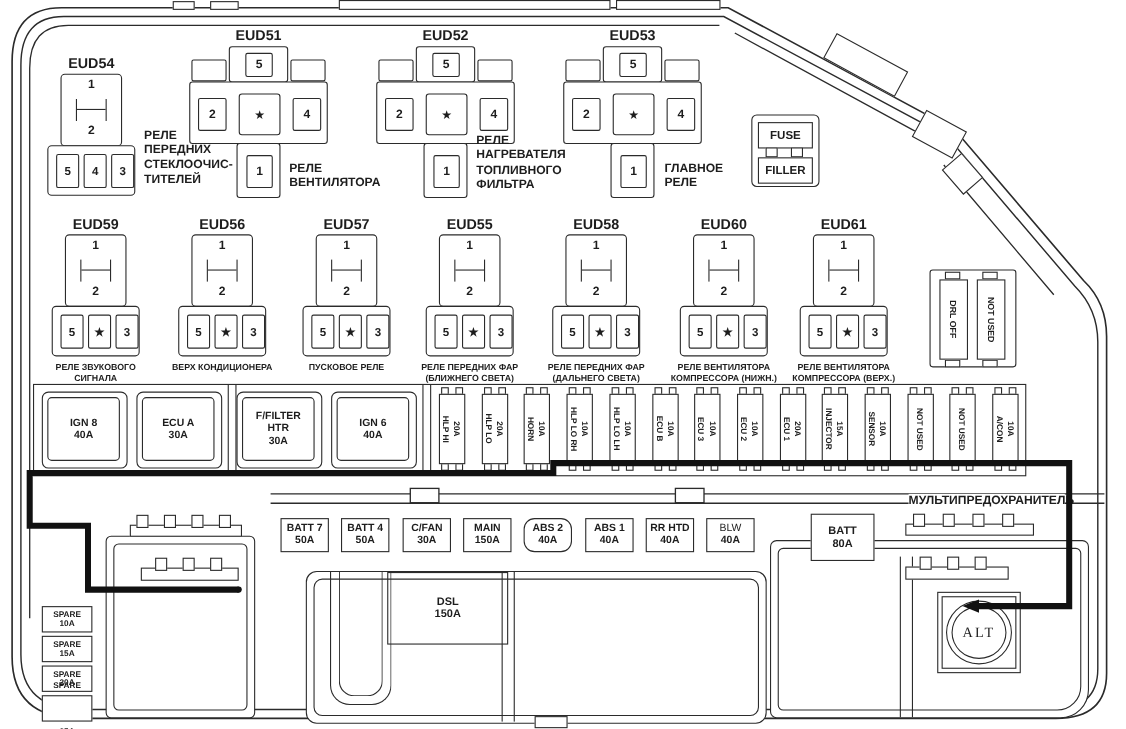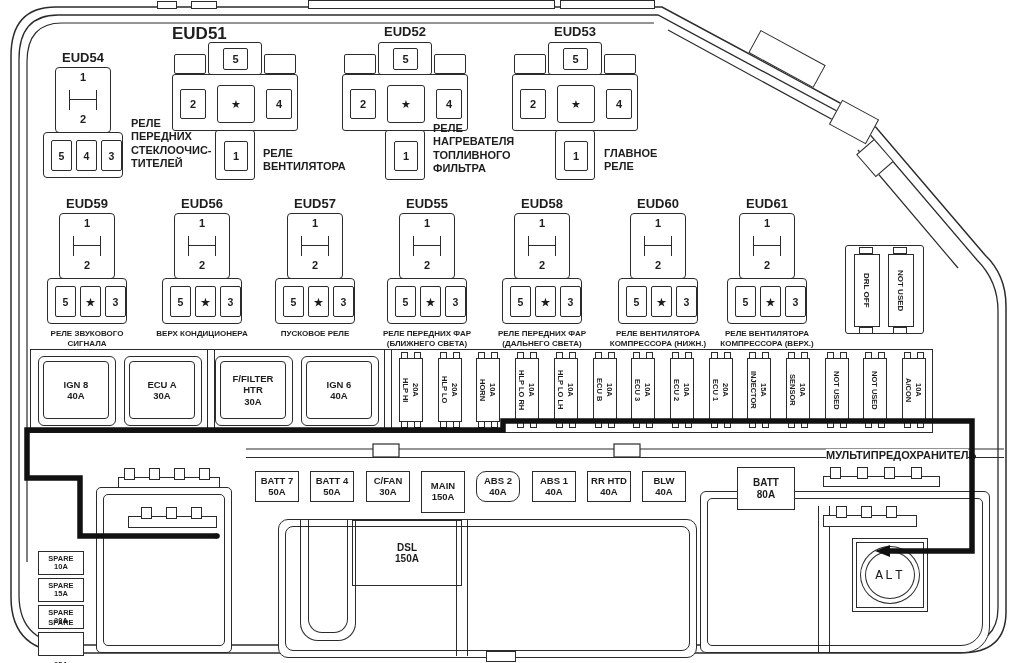--- a/index.html
+++ b/index.html
@@ -174,21 +174,21 @@
         </div>
         <div class="abs" style="left: 0px; top: 45px; width: 100%; font-size: 11px; font-weight: bold; text-align: center;">2</div>
       </div>
       <div class="abs ln" style="left: 727px; top: 278px; width: 80px; height: 46px; border-radius: 4px;">
         <div class="abs ln" style="left: 7px; top: 7px; width: 21px; height: 31px; display: flex; align-items: center; justify-content: center; font-size: 10.5px; font-weight: bold; border-radius: 2px;">5</div>
         <div class="abs ln" style="left: 32px; top: 7px; width: 21px; height: 31px; display: flex; align-items: center; justify-content: center; font-size: 10.5px; font-weight: bold; border-radius: 2px;">★</div>
         <div class="abs ln" style="left: 57px; top: 7px; width: 21px; height: 31px; display: flex; align-items: center; justify-content: center; font-size: 10.5px; font-weight: bold; border-radius: 2px;">3</div>
       </div>
       <div class="abs" style="left: 709px; top: 329px; width: 116px; font-size: 8px; font-weight: bold; text-align: center; white-space: pre-line; line-height: 1.22;">РЕЛЕ ВЕНТИЛЯТОРА
 КОМПРЕССОРА (ВЕРХ.)</div>
-      <div class="abs" style="left: 172px; top: 24px; width: 126px; font-size: 17px; font-weight: bold; ">EUD51</div>
+      <div class="abs" style="left: 172px; top: 24px; width: 126px; font-size: 13px; font-weight: bold; text-align: center;">EUD51</div>
       <div class="abs ln" style="left: 174px; top: 54px; width: 32px; height: 20px; border-radius: 2px;"></div>
       <div class="abs ln" style="left: 264px; top: 54px; width: 32px; height: 20px; border-radius: 2px;"></div>
       <div class="abs ln" style="left: 208px; top: 42px; width: 54px; height: 33px; border-radius: 3px;">
         <div class="abs ln" style="left: 14px; top: 5px; width: 25px; height: 22px; display: flex; align-items: center; justify-content: center; font-size: 11px; font-weight: bold; border-radius: 2px;">5</div>
       </div>
       <div class="abs ln" style="left: 172px; top: 74px; width: 126px; height: 57px; border-radius: 3px;">
         <div class="abs ln" style="left: 7px; top: 14px; width: 26px; height: 30px; display: flex; align-items: center; justify-content: center; font-size: 11px; font-weight: bold; border-radius: 2px;">2</div>
         <div class="abs ln" style="left: 44px; top: 10px; width: 38px; height: 38px; display: flex; align-items: center; justify-content: center; font-size: 11px; border-radius: 3px;">★</div>
         <div class="abs ln" style="left: 93px; top: 14px; width: 26px; height: 30px; display: flex; align-items: center; justify-content: center; font-size: 11px; font-weight: bold; border-radius: 2px;">4</div>
       </div>
@@ -395,38 +395,38 @@
         <div class="" style="font-size: 9.5px; font-weight: bold;">50A</div>
       </div>
       <div class="abs ln cellc" style="left: 310px; top: 471px; width: 44px; height: 31px;">
         <div class="" style="font-size: 9.5px; font-weight: bold;">BATT 4</div>
         <div class="" style="font-size: 9.5px; font-weight: bold;">50A</div>
       </div>
       <div class="abs ln cellc" style="left: 366px; top: 471px; width: 44px; height: 31px;">
         <div class="" style="font-size: 9.5px; font-weight: bold;">C/FAN</div>
         <div class="" style="font-size: 9.5px; font-weight: bold;">30A</div>
       </div>
-      <div class="abs ln cellc" style="left: 421px; top: 471px; width: 44px; height: 42px;">
+      <div class="abs ln cellc" style="left: 421px; top: 471px; width: 44px; height: 31px;">
         <div class="" style="font-size: 9.5px; font-weight: bold;">MAIN</div>
         <div class="" style="font-size: 9.5px; font-weight: bold;">150A</div>
       </div>
       <div class="abs ln cellc" style="left: 476px; top: 471px; width: 44px; height: 31px; border-radius: 10px;">
         <div class="" style="font-size: 9.5px; font-weight: bold;">ABS 2</div>
         <div class="" style="font-size: 9.5px; font-weight: bold;">40A</div>
       </div>
       <div class="abs ln cellc" style="left: 532px; top: 471px; width: 44px; height: 31px;">
         <div class="" style="font-size: 9.5px; font-weight: bold;">ABS 1</div>
         <div class="" style="font-size: 9.5px; font-weight: bold;">40A</div>
       </div>
       <div class="abs ln cellc" style="left: 587px; top: 471px; width: 44px; height: 31px;">
         <div class="" style="font-size: 9.5px; font-weight: bold;">RR HTD</div>
         <div class="" style="font-size: 9.5px; font-weight: bold;">40A</div>
       </div>
       <div class="abs ln cellc" style="left: 642px; top: 471px; width: 44px; height: 31px;">
-        <div class="" style="font-size: 9.5px; font-weight: bold;">BLW</div>
+        <div class="" style="font-size: 9.5px; font-weight: normal;">BLW</div>
         <div class="" style="font-size: 9.5px; font-weight: bold;">40A</div>
       </div>
       <div class="abs ln cellc" style="left: 38px; top: 551px; width: 46px; height: 24px;">
         <div class="" style="font-size: 7.5px; font-weight: bold;">SPARE</div>
         <div class="" style="font-size: 7.5px; font-weight: bold;">10A</div>
       </div>
       <div class="abs ln cellc" style="left: 38px; top: 578px; width: 46px; height: 24px;">
         <div class="" style="font-size: 7.5px; font-weight: bold;">SPARE</div>
         <div class="" style="font-size: 7.5px; font-weight: bold;">15A</div>
       </div>
@@ -453,20 +453,26 @@
       <div class="abs ln" style="left: 884px; top: 467px; width: 11px; height: 12px;"></div>
       <div class="abs ln" style="left: 911px; top: 467px; width: 11px; height: 12px;"></div>
       <div class="abs ln" style="left: 823px; top: 515px; width: 94px; height: 12px;"></div>
       <div class="abs ln" style="left: 836px; top: 506px; width: 11px; height: 12px;"></div>
       <div class="abs ln" style="left: 861px; top: 506px; width: 11px; height: 12px;"></div>
       <div class="abs ln" style="left: 886px; top: 506px; width: 11px; height: 12px;"></div>
     </div>
 
   <div id="static">
 
+    <div class="abs ln r5" style="left:683px;top:104px;width:62px;height:66px;">
+      <div class="abs ln" style="left:5px;top:6px;width:50px;height:24px;display:flex;align-items:center;justify-content:center;font-weight:bold;font-size:10.5px;">FUSE</div>
+      <div class="abs ln thin" style="left:12px;top:29px;width:11px;height:9px;"></div>
+      <div class="abs ln thin" style="left:35px;top:29px;width:11px;height:9px;"></div>
+      <div class="abs ln" style="left:5px;top:38px;width:50px;height:24px;display:flex;align-items:center;justify-content:center;font-weight:bold;font-size:10.5px;">FILLER</div>
+    </div>
 
     <div class="abs ln r3" style="left:845px;top:245px;width:79px;height:89px;">
       <div class="abs ln thin" style="left:13px;top:1px;width:14px;height:7px;"></div>
       <div class="abs ln thin" style="left:47px;top:1px;width:14px;height:7px;"></div>
       <div class="abs ln" style="left:8px;top:8px;width:26px;height:73px;">
         <div class="abs vtxt" style="inset:0;font-size:8px;line-height:23px;">DRL OFF</div>
       </div>
       <div class="abs ln" style="left:42px;top:8px;width:26px;height:73px;">
         <div class="abs vtxt" style="inset:0;font-size:8px;line-height:23px;">NOT USED</div>
       </div>
@@ -484,21 +490,21 @@
       <div style="font-size:10px;font-weight:bold;">150A</div>
     </div>
 
     <div class="abs" style="left:826px;top:449px;width:142px;font-size:11px;font-weight:bold;text-align:center;background:#fff;z-index:9;">МУЛЬТИПРЕДОХРАНИТЕЛЬ</div>
 
 
     <div class="abs ln" style="left:852px;top:538px;width:76px;height:74px;">
       <div class="abs ln thin" style="left:3px;top:3px;width:68px;height:66px;"></div>
       <div class="abs ln" style="left:7px;top:7px;width:60px;height:58px;border-radius:50%;"></div>
       <div class="abs ln thin" style="left:12px;top:12px;width:50px;height:48px;border-radius:50%;"></div>
-      <div class="abs" style="inset:0;display:flex;align-items:center;justify-content:center;font-family:Liberation Mono, monospace;font-size:13px;letter-spacing:2px;">ALT</div>
+      <div class="abs" style="inset:0;display:flex;align-items:center;justify-content:center;font-family:Liberation Serif, serif;font-size:13px;letter-spacing:2px;">ALT</div>
     </div>
   </div>
 
   <svg id="thick" width="1024" height="663" viewBox="0 0 1024 663">
     <polyline points="217,536 80,536 80,478 27,478 27,430 503,430 503,421 972,421 972,551 888,551" fill="none" stroke="#111" stroke-width="5.5" stroke-linejoin="miter"></polyline>
     <circle cx="217" cy="536" r="2.8" fill="#111"></circle>
     <polygon points="890,545 890,557 875,551" fill="#111"></polygon>
   </svg>
 </div>
 

